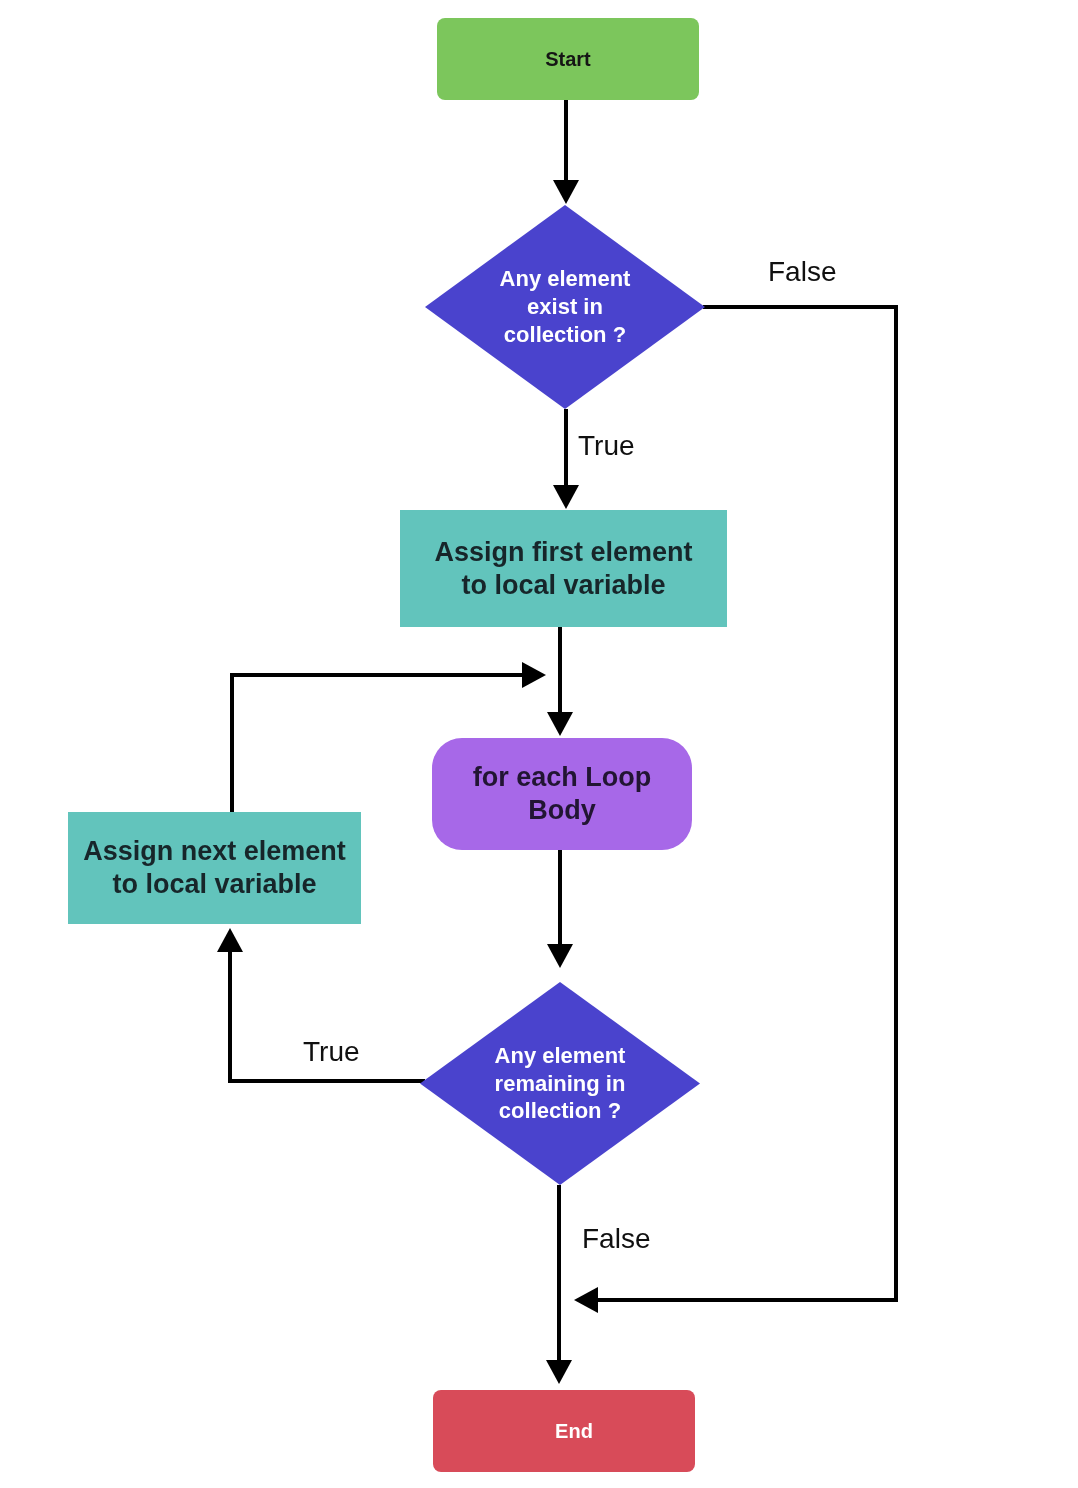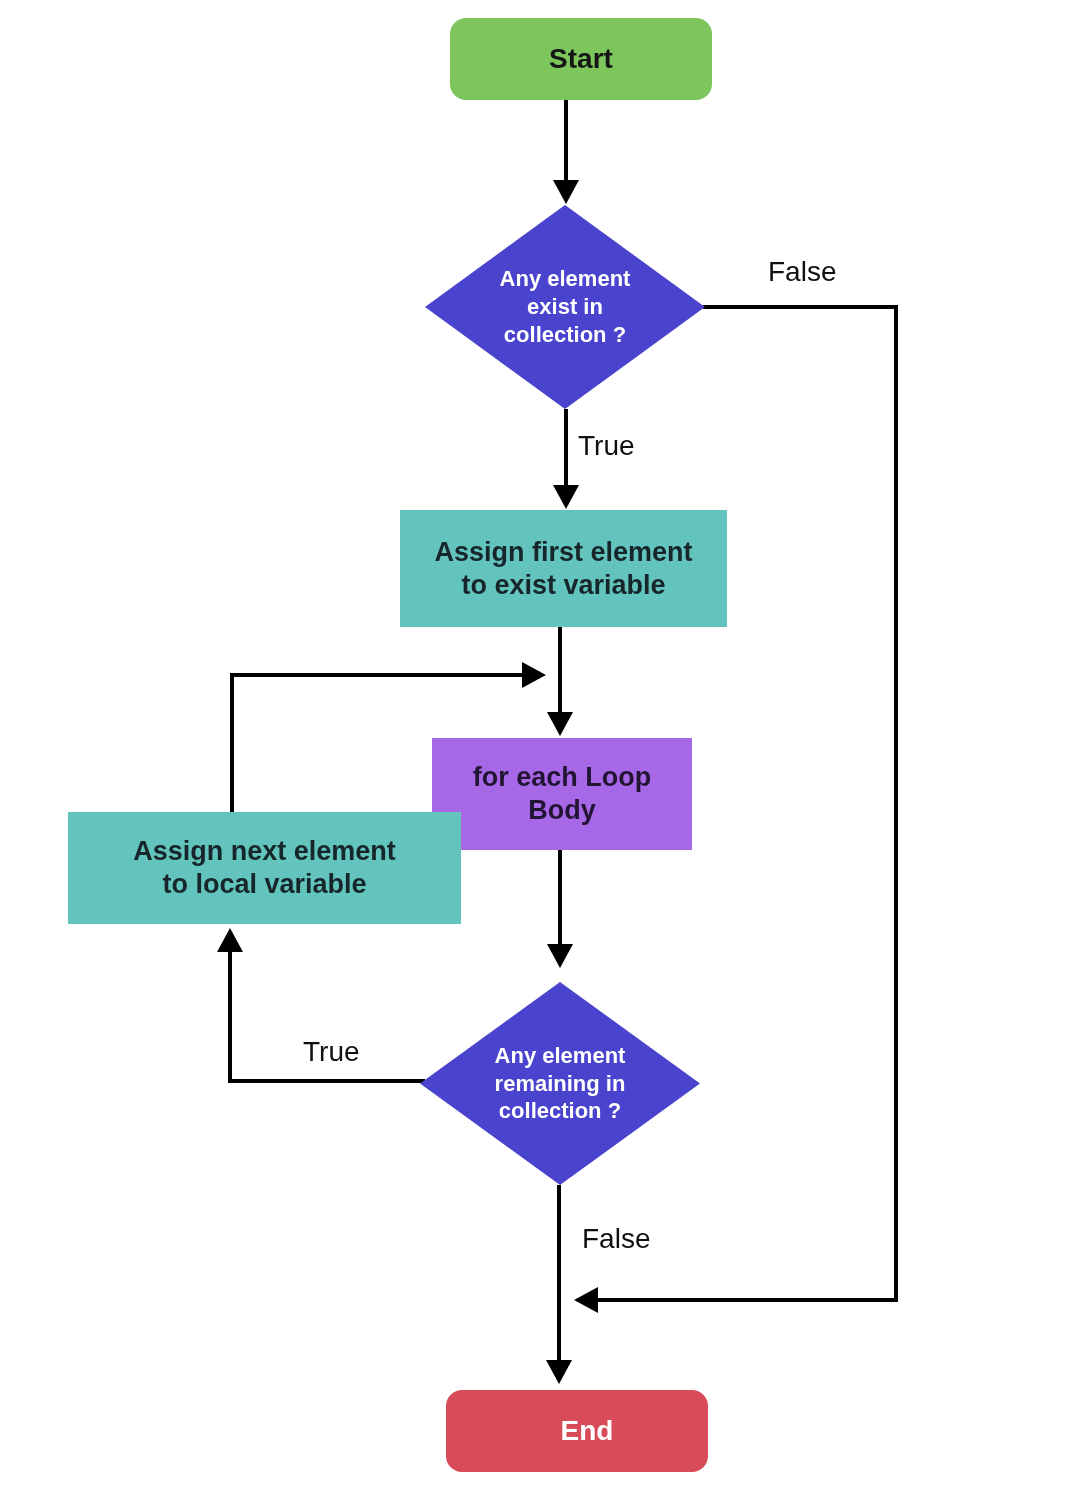--- a/index.html
+++ b/index.html
@@ -15,32 +15,31 @@
   .node {
     position: absolute;
     display: flex;
     align-items: center;
     justify-content: center;
     text-align: center;
     font-weight: bold;
     white-space: pre-line;
   }
   .terminator {
-    border-radius: 16px;
-    font-size: 28px;
+    border-radius: 8px;
+    font-size: 20px;
     color: #151515;
-    margin-left: 13px;
   }
   .terminator.end { color: #ffffff; padding-left: 20px; }
   .process {
     font-size: 27px;
     line-height: 1.22;
     color: #17262a;
   }
-  .loopbody { color: #221533; }
+  .loopbody { color: #221533; border-radius: 30px; }
   .diamond {
     clip-path: polygon(50% 0, 100% 50%, 50% 100%, 0 50%);
     color: #ffffff;
     font-size: 22px;
     line-height: 1.26;
   }
   .line { position: absolute; background: #000000; }
   .arrow { position: absolute; width: 0; height: 0; }
   .arrow-down  { border-left: 13px solid transparent; border-right: 13px solid transparent; border-top: 24px solid #000; }
   .arrow-up    { border-left: 13px solid transparent; border-right: 13px solid transparent; border-bottom: 24px solid #000; }
@@ -92,26 +91,26 @@
   <div class="edge-label" style="left:303px; top:1036px;">True</div>
   <div class="edge-label" style="left:582px; top:1223px;">False</div>
 
   <div class="node terminator" style="left: 437px; top: 18px; width: 262px; height: 82px; background: rgb(124, 198, 92);">Start</div>
 
   <div class="node diamond" style="left: 425px; top: 205px; width: 280px; height: 204px; background: rgb(74, 67, 205);">Any element
 exist in
 collection ?</div>
 
   <div class="node process" style="left: 400px; top: 510px; width: 327px; height: 117px; background: rgb(98, 196, 188);">Assign first element
-to exist variable</div>
+to local variable</div>
 
   <div class="node process loopbody" style="left: 432px; top: 738px; width: 260px; height: 112px; background: rgb(167, 104, 232);">for each Loop
 Body</div>
 
-  <div class="node process" style="left: 68px; top: 812px; width: 393px; height: 112px; background: rgb(98, 196, 188);">Assign next element
+  <div class="node process" style="left: 68px; top: 812px; width: 293px; height: 112px; background: rgb(98, 196, 188);">Assign next element
 to local variable</div>
 
   <div class="node diamond" style="left: 420px; top: 982px; width: 280px; height: 203px; background: rgb(74, 67, 205);">Any element
 remaining in
 collection ?</div>
 
   <div class="node terminator end" style="left: 433px; top: 1390px; width: 262px; height: 82px; background: rgb(216, 75, 89);">End</div>
 
 </div>
 

